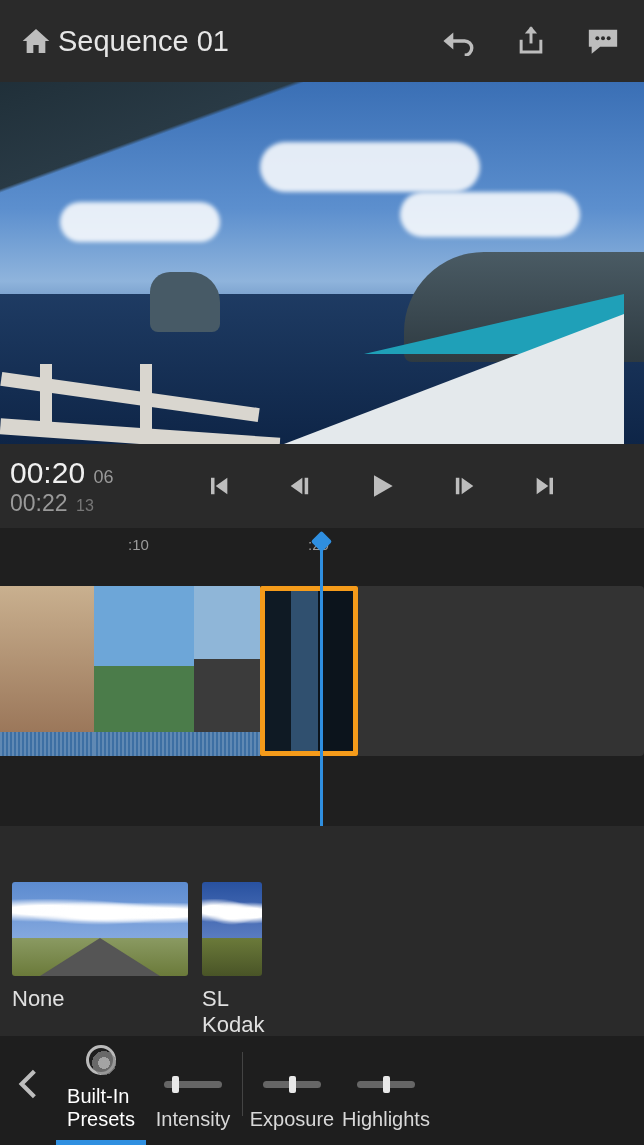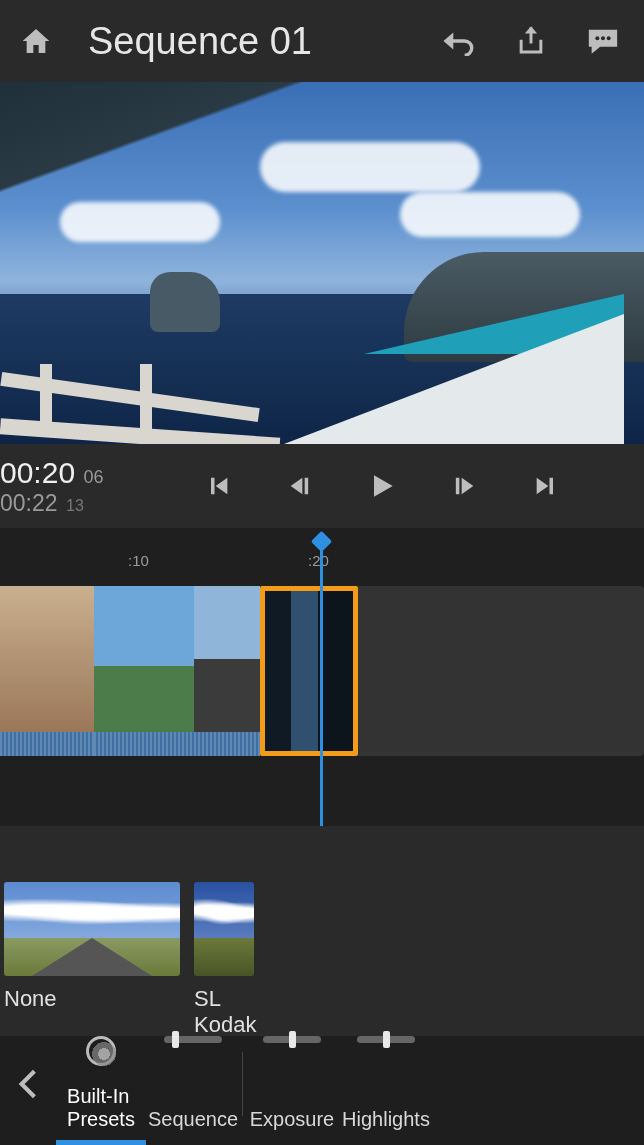--- a/index.html
+++ b/index.html
@@ -1,83 +1,83 @@
 <!DOCTYPE html>
 <html><head>
 <meta charset="utf-8">
 <style>
   * { margin: 0; padding: 0; box-sizing: border-box; }
   html, body { width: 644px; height: 1145px; background: #2a2a2a; font-family: -apple-system, "Helvetica Neue", Arial, sans-serif; color: #eaeaea; overflow: hidden; }
   
   .header { height: 82px; display: flex; align-items: center; padding: 0 18px; background: #2a2a2a; }
   .header .home { width: 36px; height: 36px; display:flex; align-items:center; justify-content:center; }
-  .header .title { font-size: 38px; font-weight: 400; margin-left: 34px; flex: 1; color: #e6e6e6; }
+  .header .title { font-size: 29px; font-weight: 400; margin-left: 4px; flex: 1; color: #e6e6e6; }
   .header .actions { display:flex; gap: 38px; align-items:center; margin-right: 6px;}
   .header .actions .ico { width: 34px; height: 34px; display:flex; align-items:center; justify-content:center; }
   
   .preview { width: 644px; height: 362px; position: relative; background: linear-gradient(to bottom, #3a6fb5 0%, #5c8fce 35%, #8fb4dc 55%, #4b75ad 70%, #15335a 100%); overflow:hidden; }
   .preview .sky-clouds { position:absolute; inset:0; }
   .preview .cloud { position:absolute; background: rgba(255,255,255,0.85); border-radius: 40px; filter: blur(2px); }
   .preview .rock1 { position:absolute; left: 150px; top: 190px; width: 70px; height: 60px; background: #475a66; border-radius: 20px 30px 8px 8px; }
   .preview .rock2 { position:absolute; right: 0; top: 170px; width: 240px; height: 110px; background: linear-gradient(#4a5b64,#2e3a41); border-radius: 80px 0 0 8px; }
   .preview .water { position:absolute; left:0; right:0; bottom:0; height: 150px; background: linear-gradient(#1e3b63,#0e2547); }
   .preview .bow { position:absolute; right: 20px; bottom: 0; width: 360px; height: 200px; }
   .preview .bow .tri { position:absolute; right:0; bottom:0; width:0; height:0; border-left: 340px solid transparent; border-bottom: 130px solid #e4e9ec; }
   .preview .bow .top { position:absolute; right:0; bottom:90px; width:0; height:0; border-left: 260px solid transparent; border-bottom: 60px solid #1fa0b8; }
   .preview .outrig { position:absolute; left:0; bottom:0; width: 280px; height: 120px; }
   .preview .outrig .bar { position:absolute; background:#d9d6cf; }
   .preview .awning { position:absolute; left:-40px; top:-40px; width: 560px; height: 200px; background: linear-gradient(160deg, #1b2a33 0%, #293a45 40%, transparent 41%); }
   
   .playbar { height: 84px; display:flex; align-items:center; background:#2a2a2a; }
-  .times { width: 160px; }
+  .times { padding-left: 10px; width: 160px; }
   .times .cur { font-size: 30px; font-weight: 500; color: #f0f0f0; display:inline-block; }
   .times .curf { font-size: 18px; color: #9a9a9a; margin-left: 4px; }
   .times .dur { font-size: 23px; color: #9a9a9a; }
   .times .durf { font-size: 16px; color: #777; margin-left: 4px; }
   .controls { flex:1; display:flex; justify-content:center; gap: 46px; align-items:center; }
   .controls .btn { width: 36px; height: 36px; display:flex; align-items:center; justify-content:center; }
   
   .timeline-area { height: 298px; background:#1f1f1f; position:relative; }
   .ruler { height: 36px; position:relative; font-size: 15px; color:#9a9a9a; }
-  .ruler .tick { position:absolute; top: 24px; }
+  .ruler .tick { position:absolute; top: 8px; }
   .clips-row { position:absolute; top: 58px; left:0; right:0; height: 170px; display:flex; }
   .clip { height: 170px; position:relative; overflow:hidden; }
   .clip .thumb { position:absolute; inset:0 0 24px 0; }
   .clip .wave { position:absolute; left:0; right:0; bottom:0; height:24px; background:#3d6fa3; }
   .clip .wave::before { content:""; position:absolute; inset:0; background: repeating-linear-gradient(90deg, rgba(255,255,255,0.18) 0 2px, transparent 2px 4px); }
   .clip.c1 { width: 94px; }
   .clip.c2 { width: 100px; }
   .clip.c3 { width: 66px; }
   .clip.c4 { width: 98px; border: 5px solid #f59b1a; border-radius:2px; }
   .clip.c1 .thumb { background: linear-gradient(#c9b08f, #9b775a); }
   .clip.c2 .thumb { background: linear-gradient(#6da6d8 0%, #6da6d8 55%, #4b7c4a 55%, #4b7c4a 100%); }
   .clip.c3 .thumb { background: linear-gradient(#8fb6d8 0%, #8fb6d8 50%, #3b3b3b 50%); }
   .clip.c4 .thumb { background: linear-gradient(90deg, #0f1a24 0 30%, #30506f 30% 60%, #0c141c 60% 100%); inset:0; }
   .empty-track { flex:1; height:170px; background:#333; border-radius: 0 4px 4px 0; }
   .playhead { position:absolute; top: 8px; bottom: 0; left: 320px; width: 3px; background:#2f8fe0; z-index: 5; }
   .playhead::before { content:""; position:absolute; top:-2px; left:-6px; width:15px; height:15px; background:#2f8fe0; transform: rotate(45deg); border-radius:2px; }
   
-  .presets { height: 168px; background:#2a2a2a; padding: 14px 12px 0 4px; display:flex; gap: 14px; overflow:hidden; }
+  .presets { height: 168px; background:#2a2a2a; padding: 14px 12px 0 12px; display:flex; gap: 14px; overflow:hidden; }
   .preset { width: 176px; flex: 0 0 176px; }
   .preset .thumb { width: 176px; height: 94px; border-radius: 3px; position:relative; overflow:hidden; }
   .preset.selected .thumb { outline: 3px solid #ddd; outline-offset: -1px; }
   .preset .label { margin-top: 10px; font-size: 22px; color: #e0e0e0; }
   .preset .sky { position:absolute; inset:0 0 40% 0; background: linear-gradient(#1d4fa1, #3a74c7); }
   .preset .cloudband { position:absolute; top:18%; left:0; right:0; height:30%; background: radial-gradient(ellipse at 50% 50%, #fff 0 30%, transparent 60%), radial-gradient(ellipse at 20% 40%, #fff 0 20%, transparent 50%), radial-gradient(ellipse at 80% 50%, #fff 0 25%, transparent 55%); }
   .preset .ground { position:absolute; inset:60% 0 0 0; background: linear-gradient(#6b7a3a, #495427); }
   .preset .road { position:absolute; bottom:0; left:50%; transform:translateX(-50%); width:0; height:0; border-left: 60px solid transparent; border-right: 60px solid transparent; border-bottom: 38px solid #555; }
   .preset.p-none .sky { background: linear-gradient(#5c8bd0, #84a8de); }
   .preset.p-none .ground { background: linear-gradient(#8a9a62, #6b7a3a); }
   .preset.p-film .sky { background: linear-gradient(#3e5f97, #6d87b0); filter: sepia(0.15) contrast(0.9); }
   .preset.p-film .ground { background: linear-gradient(#6f764c, #4f5638); }
   .preset.p-kodak .sky { background: linear-gradient(#2851a0, #5a7cc0); }
   
   .adjustbar { height: 109px; background:#1e1e1e; display:flex; align-items:flex-end; padding: 0 0 14px 0; position:relative; }
   .adjustbar .back { width: 56px; display:flex; align-items:center; justify-content:center; height:100%; }
-  .adjustbar .item { display:flex; flex-direction:column; align-items:center; justify-content:space-between; height: 100%; }
+  .adjustbar .item { display:flex; flex-direction:column; align-items:center; justify-content:flex-end; height: 100%; }
   .adjustbar .item .label { font-size: 20px; color:#d8d8d8; margin-top: 8px; white-space:nowrap; }
   .adjustbar .item.active .label { color:#fff; }
   .adjustbar .preset-item { width: 90px; position:relative; }
   .adjustbar .preset-item .circ { width:30px; height:30px; border-radius:50%; border: 3px solid #bbb; position:relative; margin-bottom:2px; }
   .adjustbar .preset-item .circ::after { content:""; position:absolute; right:-6px; bottom:-6px; width:30px; height:30px; border-radius:50%; background: radial-gradient(#ddd 0 6px, #888 6px 12px, transparent 12px); opacity:0.7;}
   .adjustbar .preset-item .under { position:absolute; left:0; right:0; bottom:-14px; height:5px; background:#2f8fe0; }
   .adjustbar .slider-item { width: 94px; }
   .adjustbar .slider-item .track { width: 58px; height: 7px; background:#666; border-radius:4px; position:relative; margin-bottom: 12px; }
   .adjustbar .slider-item .track .knob { position:absolute; top:-5px; width:7px; height:17px; background:#e8e8e8; border-radius:2px; }
   .adjustbar .sep { width:1px; height:64px; background:#444; align-self:center; margin: 0 2px; }
@@ -239,21 +239,21 @@
     <div class="circ"></div>
     <div class="label">
       <span>Built-In</span><br><span>Presets</span>
     </div>
     <div class="under"></div>
   </div>
   <div class="item slider-item">
     <div class="track">
         <div class="knob" style="left: 7.8px;"></div>
       </div>
-    <div class="label">Sequence</div>
+    <div class="label">Intensity</div>
   </div>
   <div class="sep"></div>
   <div class="item slider-item">
     <div class="track">
         <div class="knob" style="left: 26px;"></div>
       </div>
     <div class="label">Exposure</div>
   </div>
   <div class="item slider-item">
     <div class="track">

